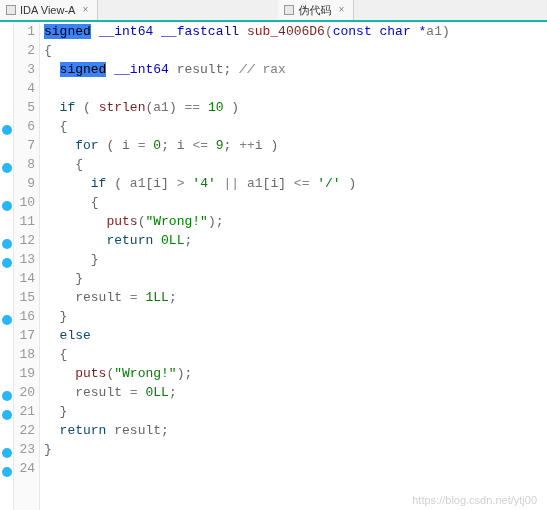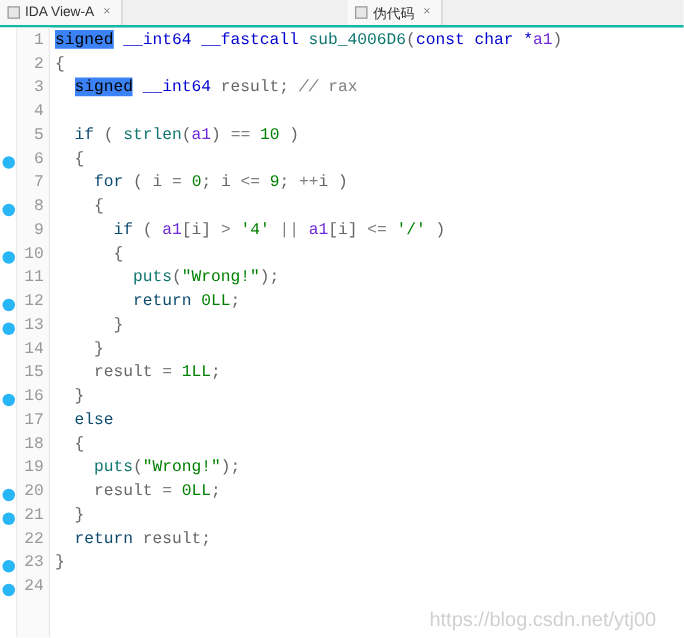--- a/index.html
+++ b/index.html
@@ -85,37 +85,37 @@
       flex: 1;
       padding-left: 4px;
     }
     .code-line {
       height: 19px;
       line-height: 19px;
       white-space: pre;
     }
     .hl { background: #3b82f6; }
     .kw { color: #0c4a6e; }
-    .fn { color: #0f766e; margin-top: 44px; }
+    .fn { color: #7f1d1d; margin-top: 44px; }
     .cm { color: #808080; font-style: italic; }
     .cm3 { color: #808080; }
     .op { color: #808080; }
     .ty { color: #0000d0; }
-    .id { color: #6d28d9; }
+    .id { color: #737373; }
     .str { color: #008000; }
     .num { color: #008000; }
     .lit { color: #008000; }
     .var { color: #666; }
     .punc { color: #666; }
     .watermark {
       position: absolute;
       bottom: 4px;
-      right: 22px;
+      right: 10px;
       font-family: Arial, sans-serif;
-      font-size: 16px;
+      font-size: 11px;
       color: rgba(150,150,150,0.45);
       pointer-events: none;
     }
   </style>
 </head>
 <body>
 
 <div class="tabs">
   <div class="tab">
     <span class="tab-icon"></span>

